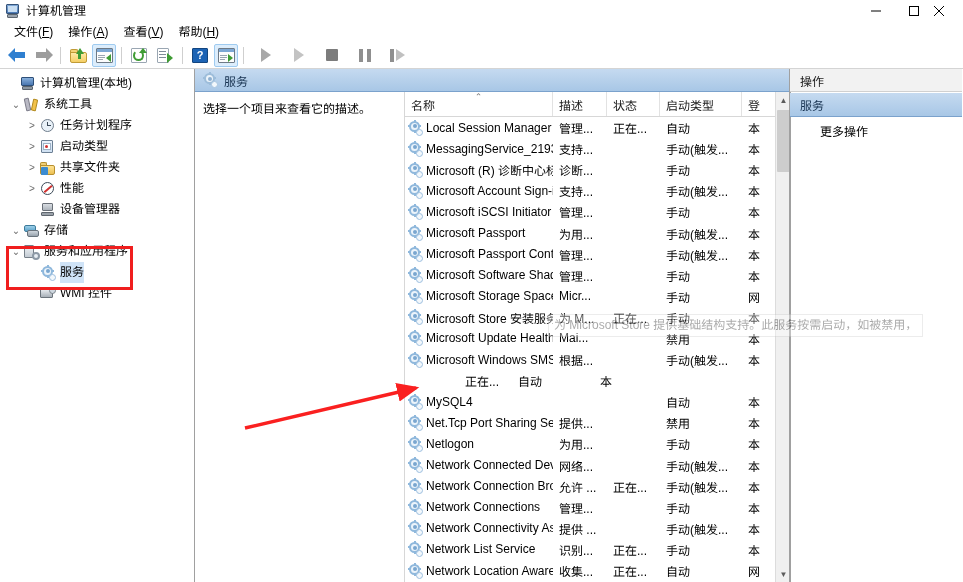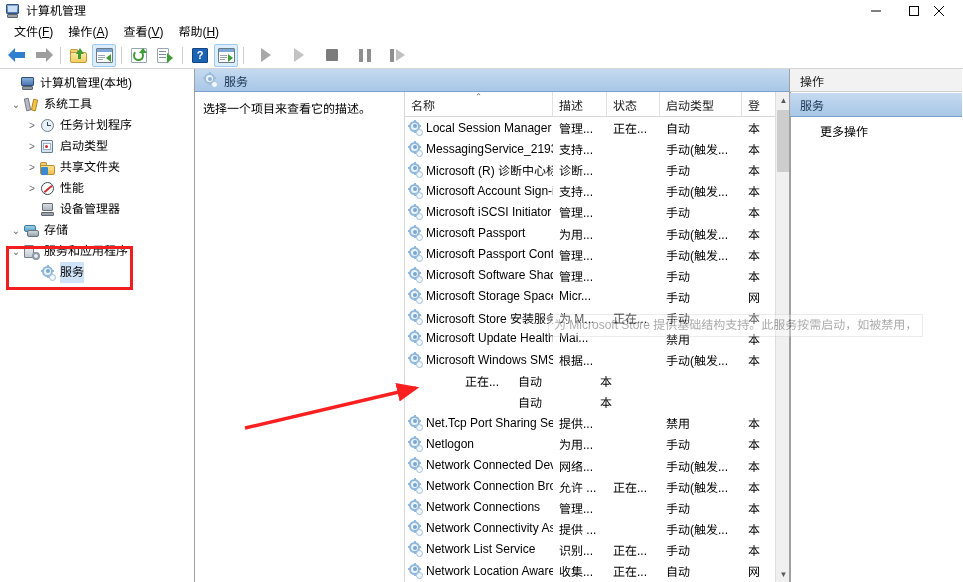--- a/index.html
+++ b/index.html
@@ -681,20 +681,28 @@
             <span class="hub"></span>
             <span class="sm"></span>
           <span class="tk" style="left:7px;top:0px"></span>
             <span class="tk" style="left:7px;top:11px"></span>
           <span class="tk" style="left:1px;top:5px"></span>
             <span class="tk" style="left:12px;top:5px"></span>
         </span>
         <span class="tlbl">服务</span>
       </div>
 
+      <div class="tnode" style="padding-left:24px">
+        <span class="twist"></span>
+        <span class="tico ico-wmi">
+            <span class="bx"></span>
+            <span class="cl"></span>
+          </span>
+        <span class="tlbl">WMI 控件</span>
+      </div>
 
       <div class="red-box" style="left:6px; top:177px; width:127px; height:44px;"></div>
     </div>
 
     <div class="mid-pane">
       <div class="mid-header">
         <span class="hico ico-gear">
           <span class="ring" style="border-color:#9dbdda"></span>
             <span class="hub" style="background:#8fb0d0"></span>
             <span class="sm" style="border-color:#a8c5e0"></span>
@@ -948,20 +956,32 @@
               <div class="lv-td" style="width: 82px;">手动(触发...</div>
               <div class="lv-td" style="width: 34px;">本</div>
             </div>
             <div class="lv-row">
               <div class="lv-td" style="width: 54px;"></div>
               <div class="lv-td" style="width: 53px;">正在...</div>
               <div class="lv-td" style="width: 82px;">自动</div>
               <div class="lv-td" style="width: 34px;">本</div>
             </div>
             <div class="lv-row">
+              <div class="lv-td c-name" style="width: 148px;">
+                <span class="svc-ico ico-gear">
+                  <span class="ring"></span>
+                  <span class="hub"></span>
+                  <span class="sm"></span>
+                  <span class="tk" style="left:7px;top:0px"></span>
+                  <span class="tk" style="left:7px;top:11px"></span>
+                  <span class="tk" style="left:1px;top:5px"></span>
+                  <span class="tk" style="left:12px;top:5px"></span>
+                </span>
+                <span>MySQL4</span>
+              </div>
               <div class="lv-td" style="width: 54px;"></div>
               <div class="lv-td" style="width: 53px;"></div>
               <div class="lv-td" style="width: 82px;">自动</div>
               <div class="lv-td" style="width: 34px;">本</div>
             </div>
             <div class="lv-row">
               <div class="lv-td c-name" style="width: 148px;">
                 <span class="svc-ico ico-gear">
                   <span class="ring"></span>
                   <span class="hub"></span>

